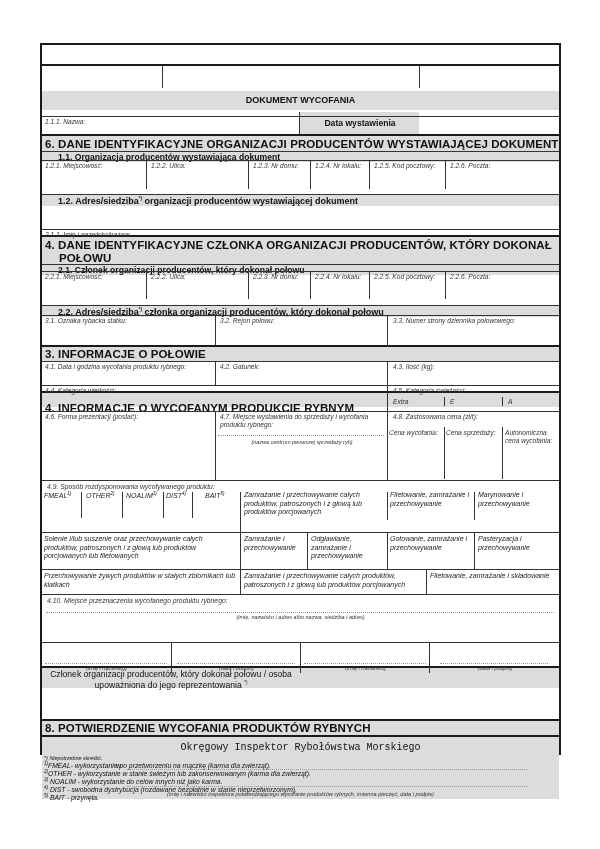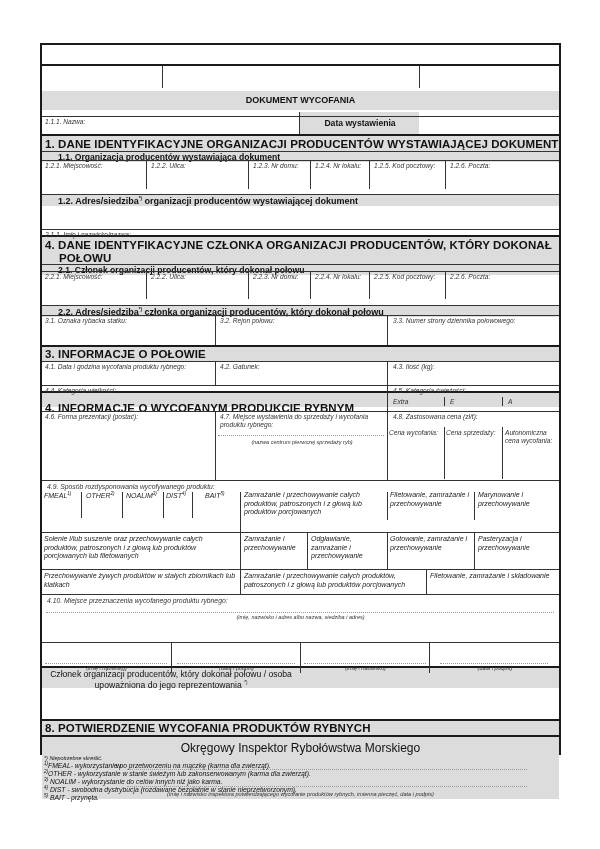--- a/index.html
+++ b/index.html
@@ -33,21 +33,21 @@
 
   <div class="abs btt" style="left:0;top:19px;width:517px;height:24px;">
     <div class="abs bl" style="left:120px;top:0;width:137px;height:22px;"></div>
     <div class="abs gray bl" style="left:257px;top:0;width:120px;height:22px;">
       <div class="head" style="left:0;top:6px;width:120px;">Data wystawienia</div>
     </div>
     <div class="abs bl" style="left:377px;top:0;width:140px;height:22px;"></div>
   </div>
 
   <div class="abs gray btt" style="left:0;top:43px;width:517px;height:17px;">
-    <div class="sec" style="left:3px;top:2px;">1. DANE IDENTYFIKACYJNE ORGANIZACJI PRODUCENTÓW WYSTAWIAJĄCEJ DOKUMENT</div>
+    <div class="sec" style="left:3px;top:2px;">6. DANE IDENTYFIKACYJNE ORGANIZACJI PRODUCENTÓW WYSTAWIAJĄCEJ DOKUMENT</div>
   </div>
   <div class="abs gray bt" style="left:0;top:60px;width:517px;height:11px;">
     <div class="sub" style="left:16px;top:0px;">1.1. Organizacja producentów wystawiająca dokument</div>
   </div>
   <div class="abs bt" style="left:0;top:71px;width:517px;height:32px;">
     <div class="lbl" style="left:3px;top:1px;">1.1.1. Nazwa:</div>
   </div>
   <div class="abs gray bt" style="left:0;top:103px;width:517px;height:12px;">
     <div class="sub" style="left:16px;top:1px;font-size:9px;"><span>1.2. Adres/siedziba</span><sup>*)</sup><span> organizacji producentów wystawiającej dokument</span></div>
   </div>
@@ -228,21 +228,21 @@
     <div class="abs bl" style="left:387px;top:0;width:130px;height:30px;">
       <div class="dot" style="left:10px;top:20px;width:108px;"></div>
       <div class="cap" style="left:0;top:22px;width:130px;">(data i podpis)</div>
     </div>
   </div>
 
   <div class="abs gray btt" style="left:0;top:628px;width:517px;height:16px;">
     <div class="sec" style="left:3px;top:1px;">8. POTWIERDZENIE WYCOFANIA PRODUKTÓW RYBNYCH</div>
   </div>
   <div class="abs gray btt" style="left:0;top:644px;width:517px;height:64px;">
-    <div class="sig" style="left:0;top:6px;width:517px;font-size:12px;">Okręgowy Inspektor Rybołówstwa Morskiego</div>
+    <div class="sig" style="left:0;top:6px;width:517px;font-size:10px;font-family:Liberation Mono, monospace;">Okręgowy Inspektor Rybołówstwa Morskiego</div>
     <div class="sig" style="left:74px;top:24px;font-size:7px;">w</div>
     <div class="dot" style="left:85px;top:32px;width:400px;"></div>
     <div class="dot" style="left:85px;top:49px;width:400px;"></div>
     <div class="cap" style="left:0;top:54px;width:517px;font-size:5.6px;">(imię i nazwisko inspektora potwierdzającego wycofanie produktów rybnych, imienna pieczęć, data i podpis)</div>
   </div>
 </div>
 
 <div>
   <div class="foot" style="top:755px;font-size:5.4px;"><span>*)</span><span> Niepotrzebne skreślić.</span></div>
   <div class="foot" style="top:762px;"><sup>1)</sup><span>FMEAL- wykorzystanie po przetworzeniu na mączkę (karma dla zwierząt).</span></div>

